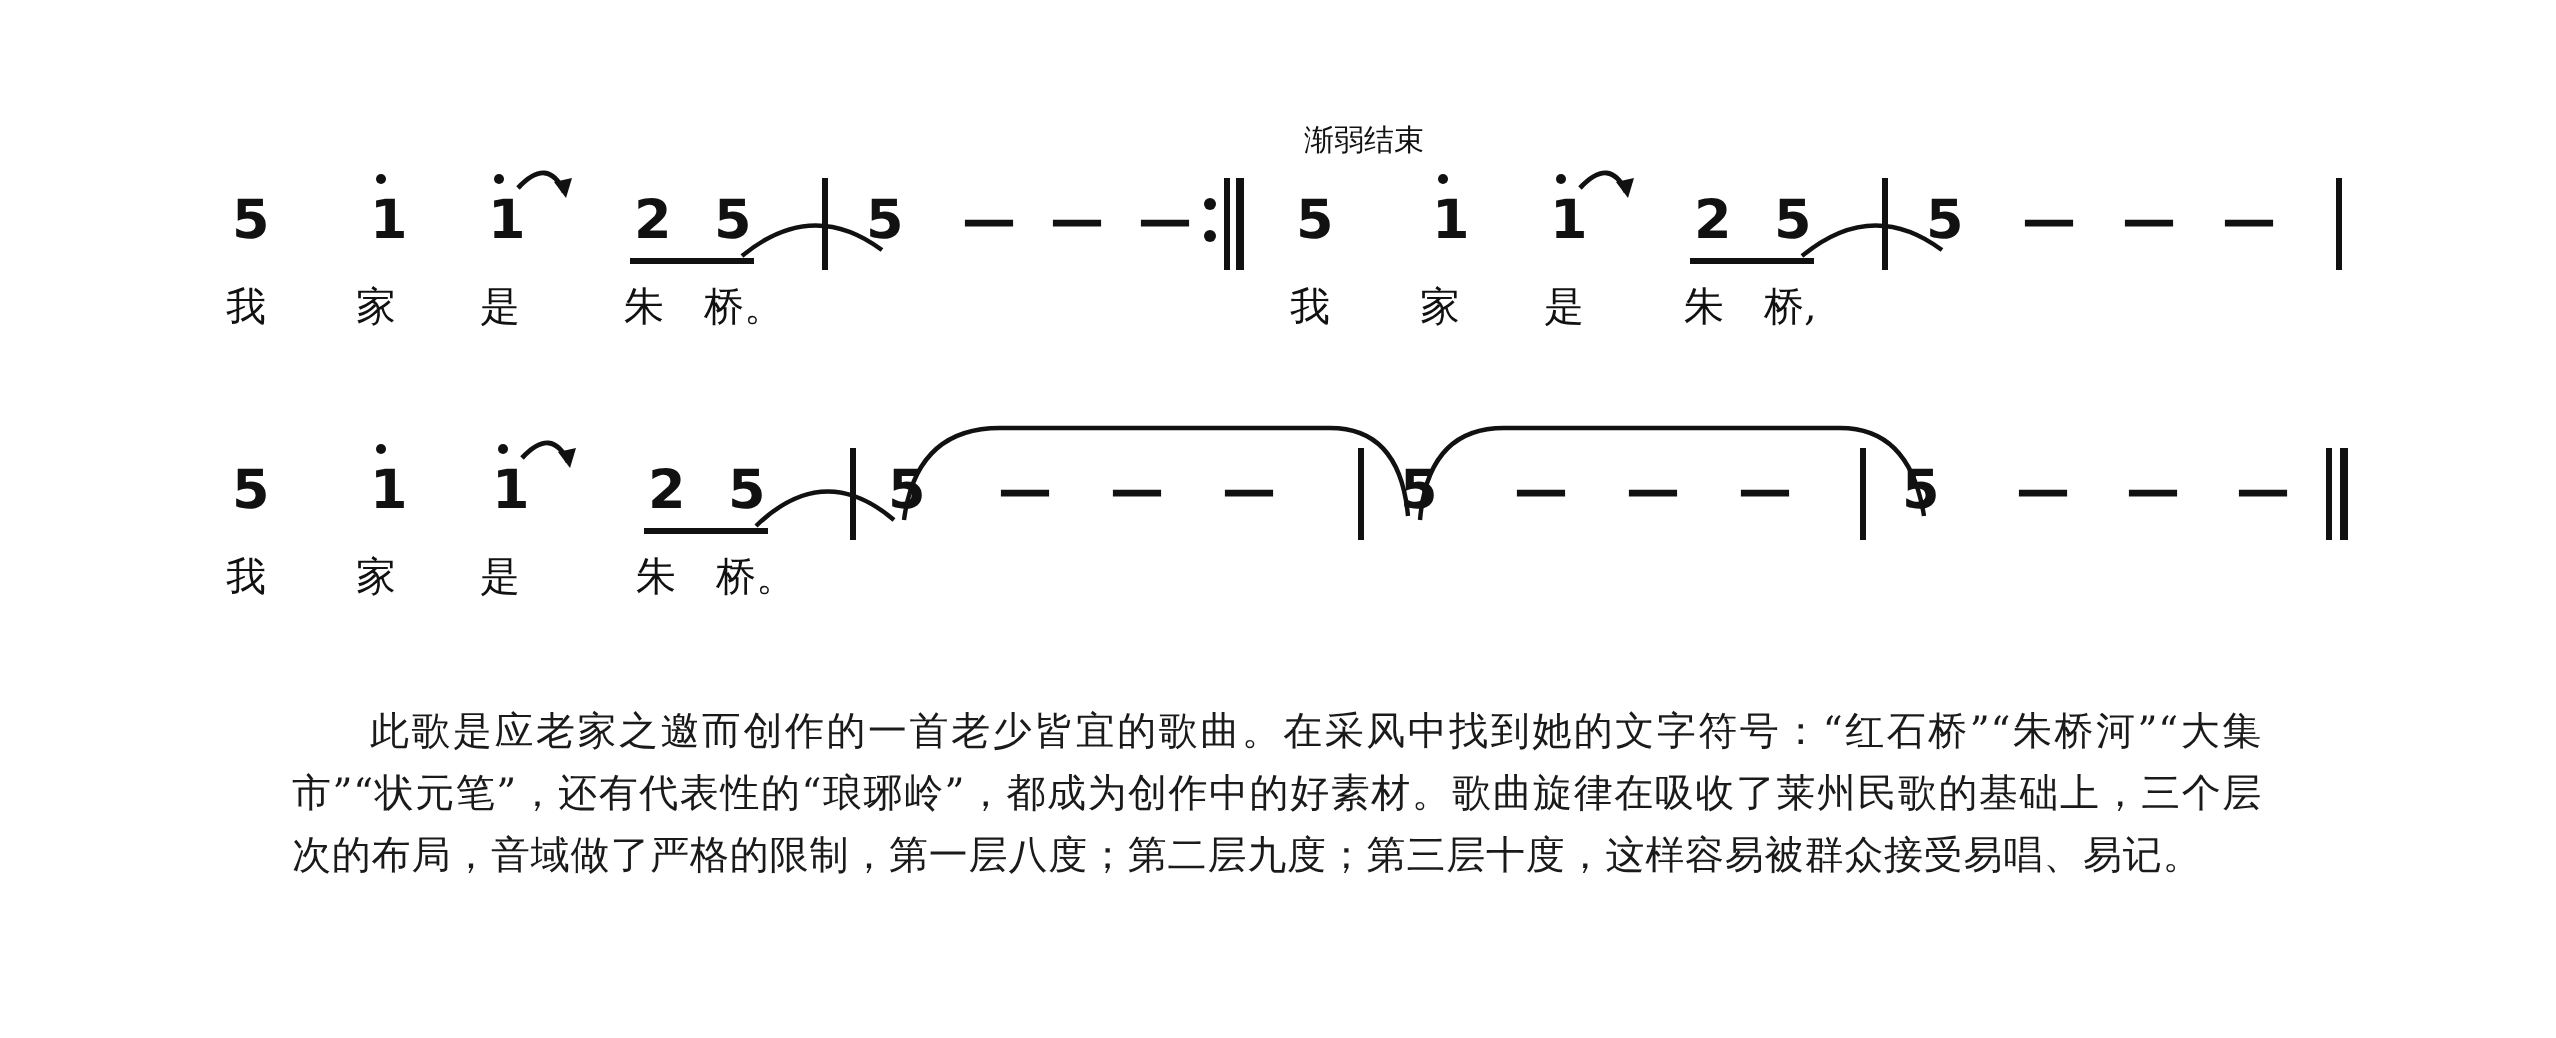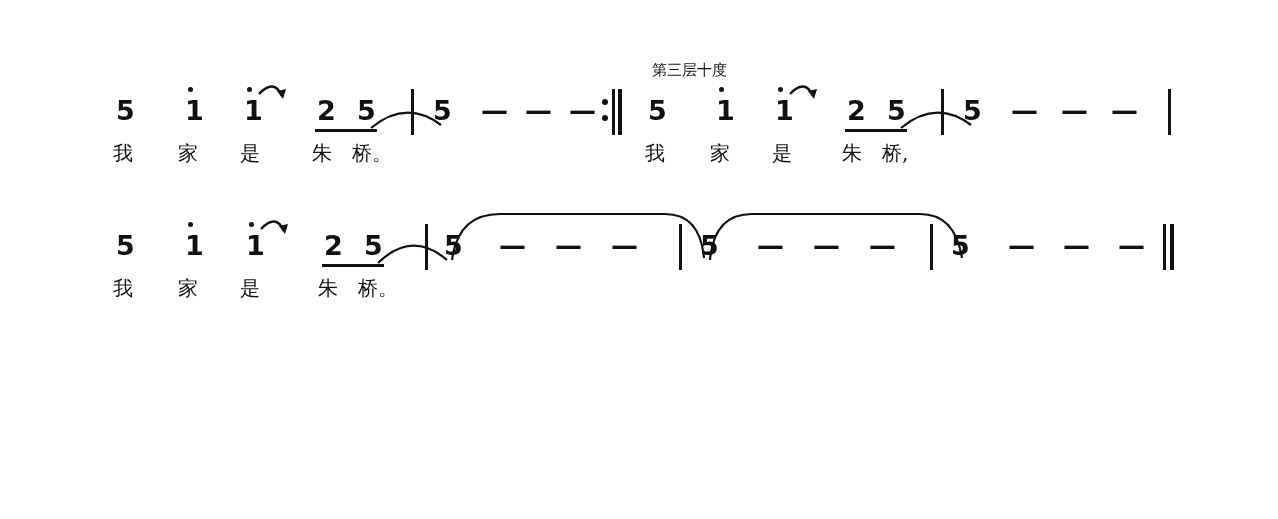--- a/index.html
+++ b/index.html
@@ -217,21 +217,21 @@
     <span class="note dash" style="left:525px;">—</span>
     <span class="note dash" style="left:569px;">—</span>
 
     <span class="repeat-end" style="left:602px;">
       <span class="rdot top"></span>
       <span class="rdot bot"></span>
       <span class="rbar1"></span>
       <span class="rbar2"></span>
     </span>
 
-    <span class="expr-mark" style="left:652px; top:6px;">第三层十度</span>
+    <span class="expr-mark" style="left:652px; top:6px;">渐弱结束</span>
 
     <span class="note" style="left:648px;">5</span>
 
     <span class="octave-dot" style="left:719px;"></span>
     <span class="note" style="left:716px;">1</span>
 
     <span class="octave-dot" style="left:778px;"></span>
     <span class="note" style="left:775px;">1</span>
     <span class="porta" style="left:787px;">
       <svg width="34" height="34" viewBox="0 0 34 34">
@@ -317,14 +317,15 @@
 
     <span class="final-barline" style="left:1163px;"></span>
 
     <span class="lyric" style="left:113px;">我</span>
     <span class="lyric" style="left:178px;">家</span>
     <span class="lyric" style="left:240px;">是</span>
     <span class="lyric" style="left:318px;">朱</span>
     <span class="lyric" style="left:358px;">桥。</span>
   </div>
 
+  <p class="notes-para">此歌是应老家之邀而创作的一首老少皆宜的歌曲。在采风中找到她的文字符号：“红石桥”“朱桥河”“大集市”“状元笔”，还有代表性的“琅琊岭”，都成为创作中的好素材。歌曲旋律在吸收了莱州民歌的基础上，三个层次的布局，音域做了严格的限制，第一层八度；第二层九度；第三层十度，这样容易被群众接受易唱、易记。</p>
 
 </div>
 
 </body></html>

